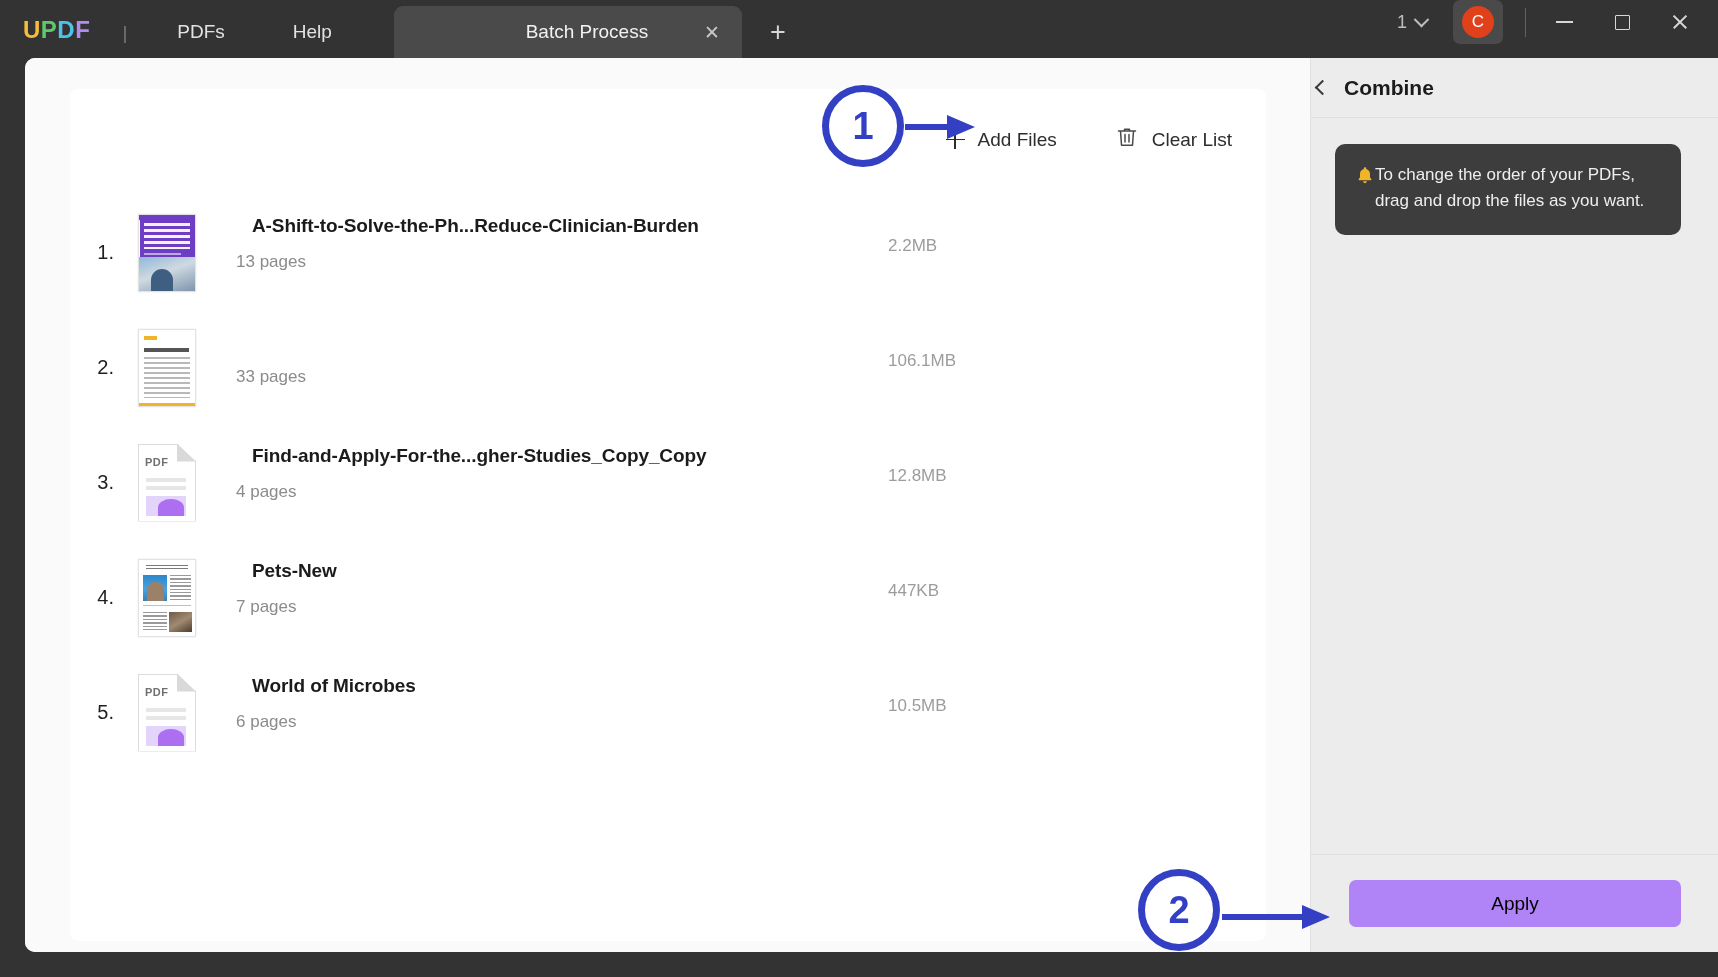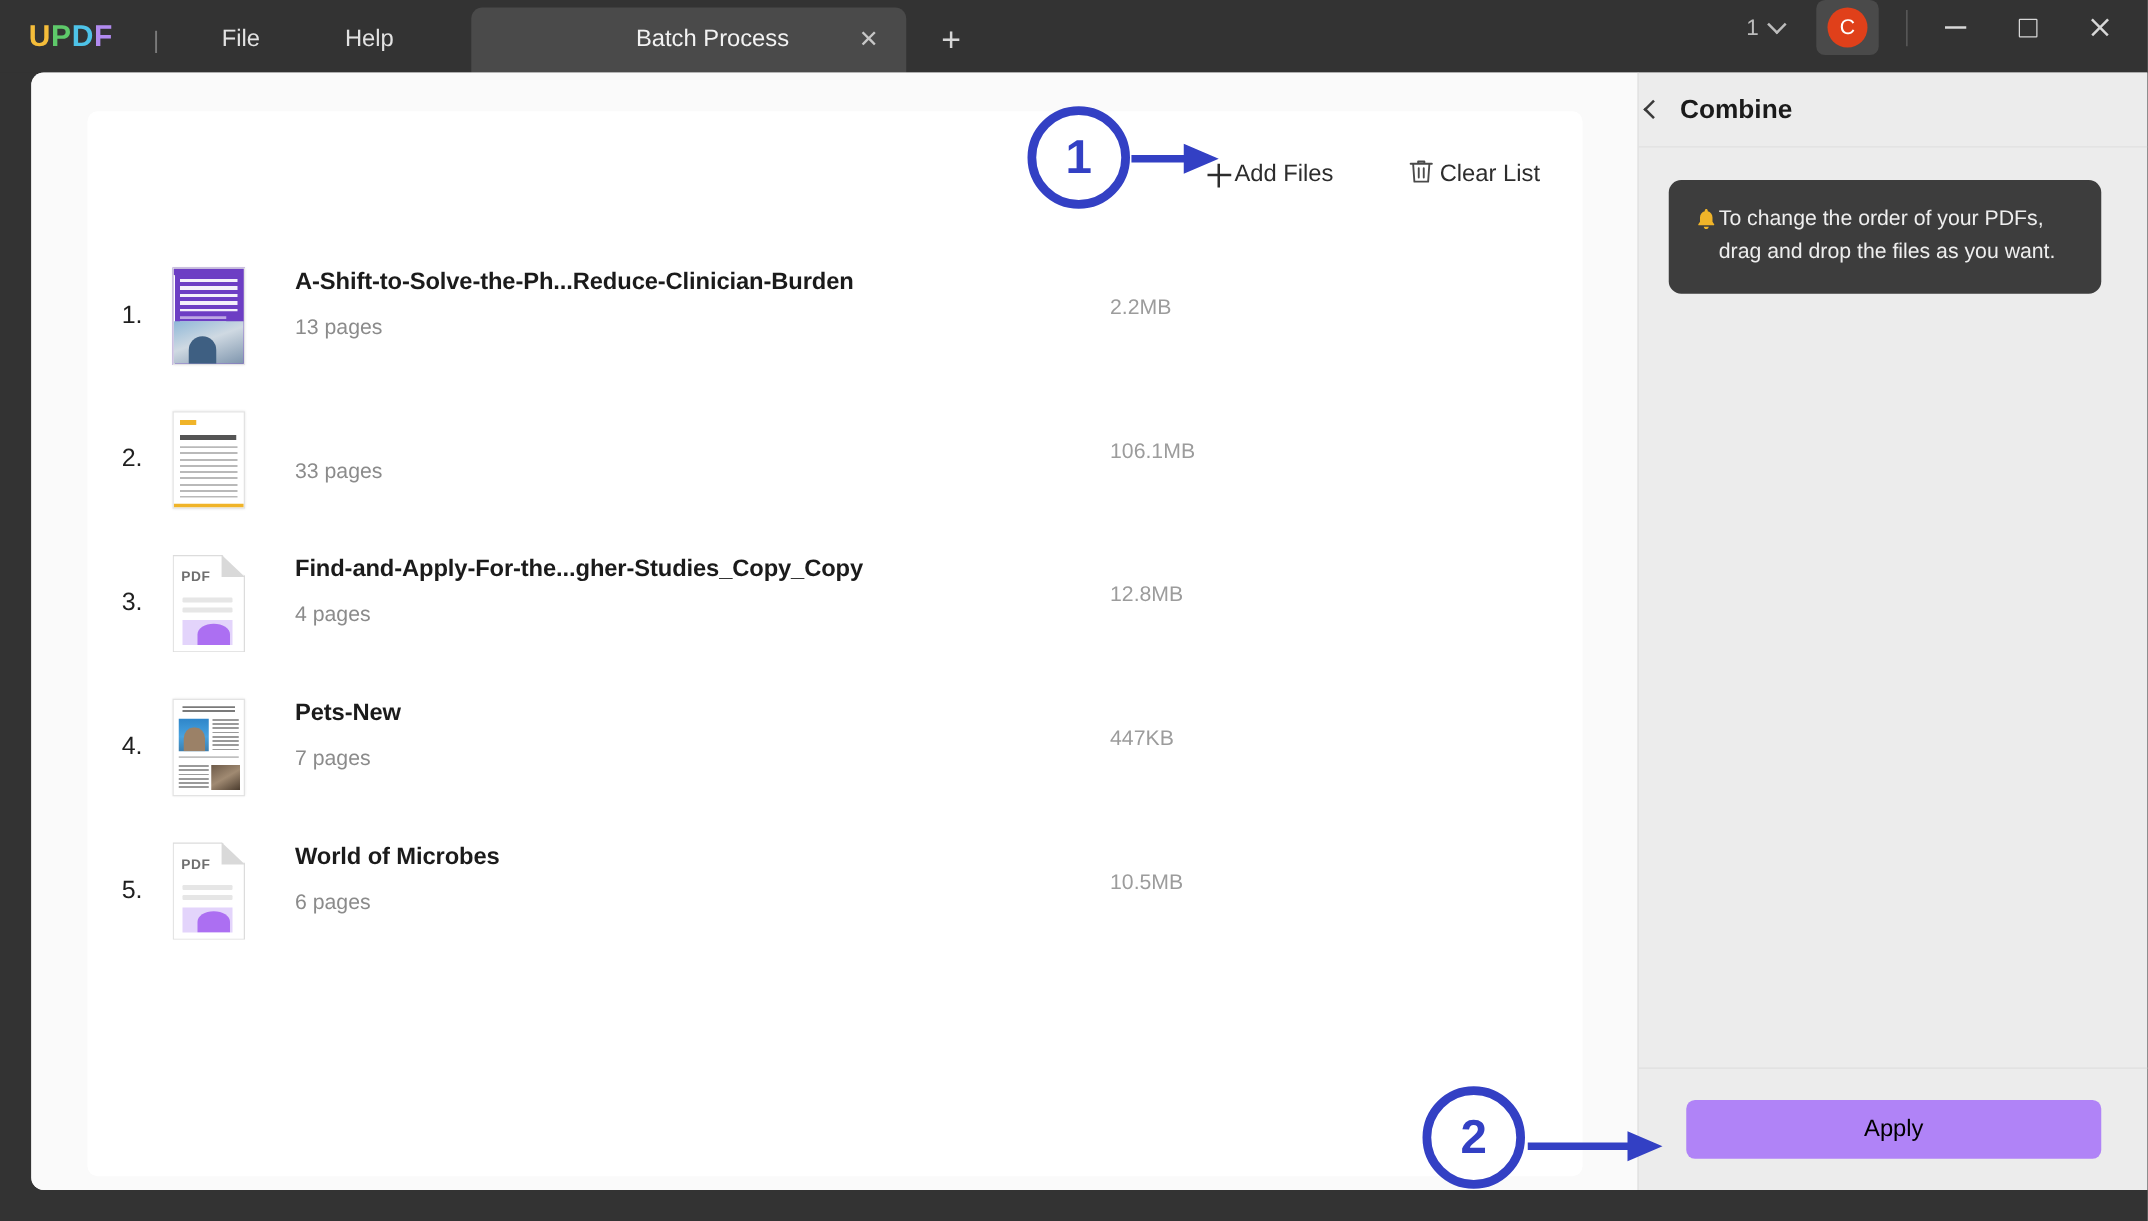--- a/index.html
+++ b/index.html
@@ -136,21 +136,21 @@
     border-radius: 8px;
   }
 
   .toolbar {
     position: absolute;
     top: 36px; right: 34px;
     display: flex; align-items: center;
     gap: 58px;
   }
   .tb-btn {
-    display: flex; align-items: center; gap: 3px;
+    display: flex; align-items: center; gap: 13px;
     color: #2d2d2d; font-size: 19px;
   }
   .plus-icon {
     position: relative; width: 19px; height: 19px;
   }
   .plus-icon::before, .plus-icon::after {
     content: ""; position: absolute; background: #2d2d2d;
   }
   .plus-icon::before { left: 0; top: 8.6px; width: 19px; height: 1.9px; }
   .plus-icon::after  { top: 0; left: 8.6px; height: 19px; width: 1.9px; }
@@ -302,21 +302,21 @@
     background: linear-gradient(150deg,#6d5a48 0%, #a08a72 50%, #4b3c2e 100%);
   }
 
   .file-meta {
     flex: 1;
     padding-left: 28px;
     position: relative;
     height: 100px;
   }
   .file-name {
-    position: absolute; top: 12px; left: 28px;
+    position: absolute; top: 12px; left: 44px;
     color: #1b1b1b; font-size: 19px; font-weight: 600;
     letter-spacing: -0.1px;
   }
   .file-pages {
     position: absolute; top: 49px; left: 28px;
     color: #8b8b8b; font-size: 17px;
   }
   .file-size {
     position: absolute; top: 33px; left: 680px;
     color: #9c9c9c; font-size: 17px;
@@ -399,21 +399,21 @@
 
     <div class="logo">
       <span style="color: rgb(245, 189, 58);">U</span>
       <span style="color: rgb(94, 201, 106);">P</span>
       <span style="color: rgb(78, 195, 232);">D</span>
       <span style="color: rgb(178, 139, 240);">F</span>
     </div>
 
     <div class="logo-sep">|</div>
 
-    <div class="menu-item" id="menu-file">File</div>
+    <div class="menu-item" id="menu-file">PDFs</div>
     <div class="menu-item" id="menu-help">Help</div>
 
     <div class="tab">
       <span class="tab-label">Batch Process</span>
       <span class="tab-close">✕</span>
     </div>
 
     <div class="tab-add">+</div>
 
     <div class="tb-right">

